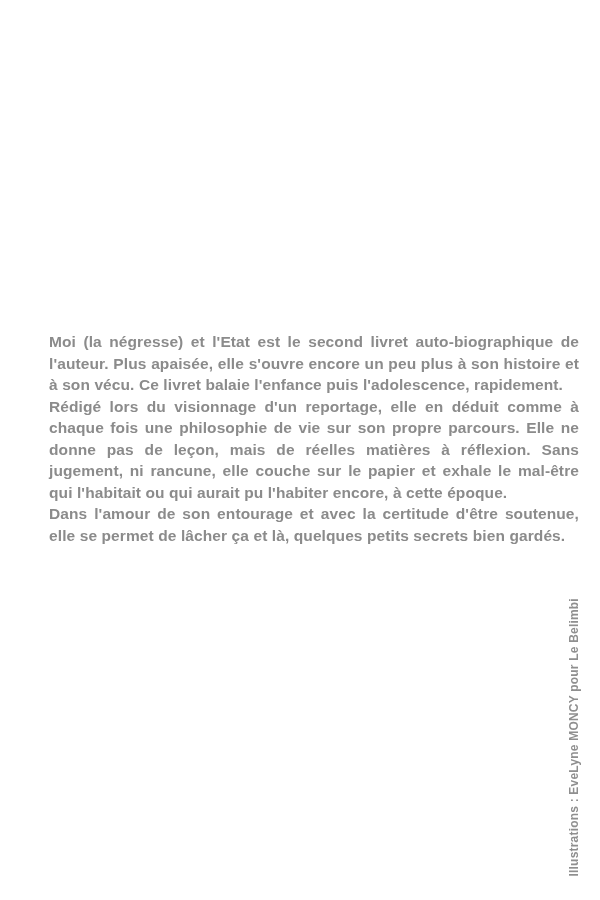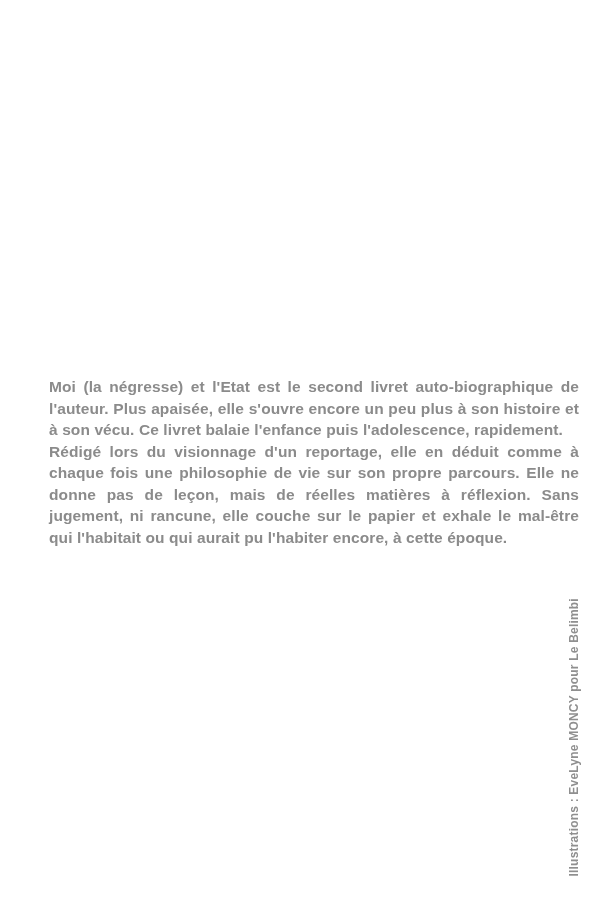--- a/index.html
+++ b/index.html
@@ -19,21 +19,20 @@
     position: absolute;
     left: 49px;
     top: 331px;
     width: 530px;
     color: #8b8b8b;
     font-weight: bold;
     font-size: 15.5px;
     line-height: 21.5px;
     text-align: justify;
     letter-spacing: 0.1px;
-    margin-top: 45px;
   }
   .synopsis p {
     margin: 0;
     padding: 0;
   }
   .credit-vertical {
     position: absolute;
     left: 440px;
     top: 734px;
     width: 268px;
@@ -50,17 +49,18 @@
   }
 </style>
 </head>
 <body>
 
 <div class="page">
 
   <div class="synopsis">
     <p>Moi (la négresse) et l'Etat est le second livret auto-biographique de l'auteur. Plus apaisée, elle s'ouvre encore un peu plus à son histoire et à son vécu. Ce livret balaie l'enfance puis l'adolescence, rapidement.</p>
     <p>Rédigé lors du visionnage d'un reportage, elle en déduit comme à chaque fois une philosophie de vie sur son propre parcours. Elle ne donne pas de leçon, mais de réelles matières à réflexion. Sans jugement, ni rancune, elle couche sur le papier et exhale le mal-être qui l'habitait ou qui aurait pu l'habiter encore, à cette époque.</p>
+    <p>Dans l'amour de son entourage et avec la certitude d'être soutenue, elle se permet de lâcher ça et là, quelques petits secrets bien gardés.</p>
   </div>
 
   <div class="credit-vertical">Illustrations : EveLyne MONCY pour Le Belimbi</div>
 
 </div>
 
 </body></html>

